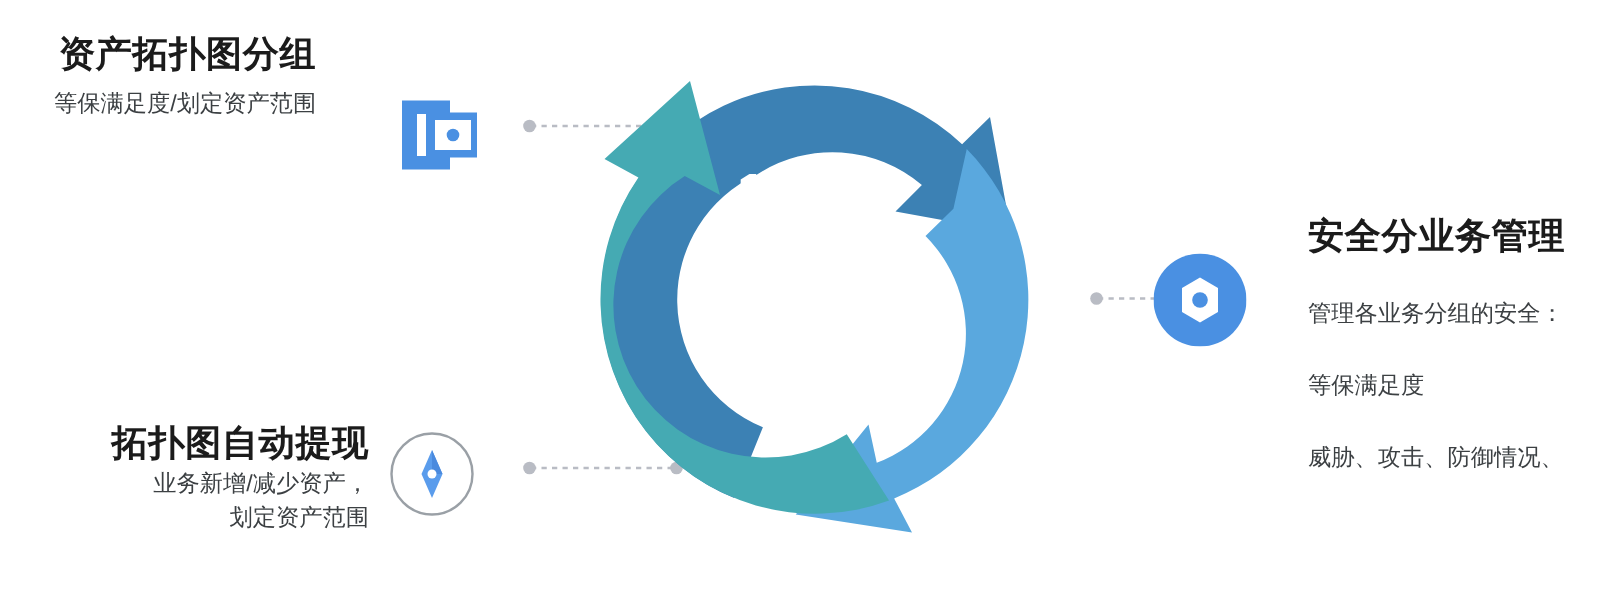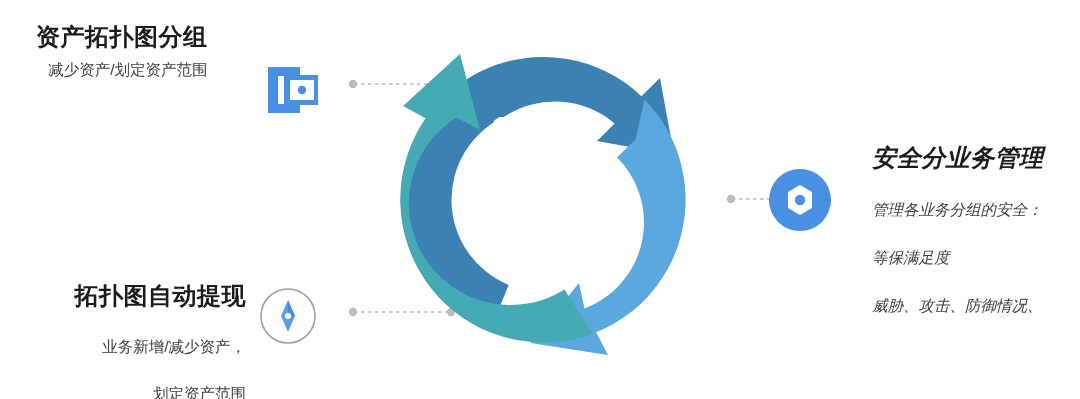--- a/index.html
+++ b/index.html
@@ -35,23 +35,23 @@
     color: #3c4043;
     font-size: 15.5px;
     line-height: 23px;
     white-space: nowrap;
   }
 
   #block-top-left { left: 36px; top: 22px; text-align: right; }
   #block-top-left .desc { margin-top: 6px; }
 
   #block-bottom-left { left: 14px; top: 281px; text-align: right; width: 232px; }
-  #block-bottom-left .desc { margin-top: 24px; }
+  #block-bottom-left .desc { margin-top: 0; }
 
-  #block-right { left: 872px; top: 143px; text-align: left; font-style: italic; }
+  #block-right { left: 872px; top: 143px; text-align: left; }
   #block-right .desc { margin-top: 25px; }
 
   
   .icon-wrap { position: absolute; }
   #icon-wallet { left: 266px; top: 63px; width: 54px; height: 54px; }
   #icon-compass { left: 258px; top: 286px; width: 60px; height: 60px; }
   #icon-hex     { left: 769px; top: 169px; width: 62px; height: 62px; }
 
   
   .connector { position: absolute; }
@@ -76,21 +76,21 @@
     dominant-baseline: central;
   }
 </style>
 </head>
 <body>
 
 <div class="stage">
 
   <div class="block" id="block-top-left">
     <div class="title">资产拓扑图分组</div>
-    <div class="desc">减少资产/划定资产范围</div>
+    <div class="desc">等保满足度/划定资产范围</div>
   </div>
 
   <div class="icon-wrap" id="icon-wallet">
     <svg width="54" height="54" viewBox="0 0 54 54">
       <path d="M2 4 H34 V13 H12 V41 H34 V50 H2 Z" fill="#4a90e2"></path>
       <path d="M18 12 H52 V42 H18 Z" fill="#4a90e2"></path>
       <rect x="24" y="17" width="24" height="20" fill="#ffffff"></rect>
       <circle cx="36" cy="27" r="4.2" fill="#4a90e2"></circle>
     </svg>
   </div>

